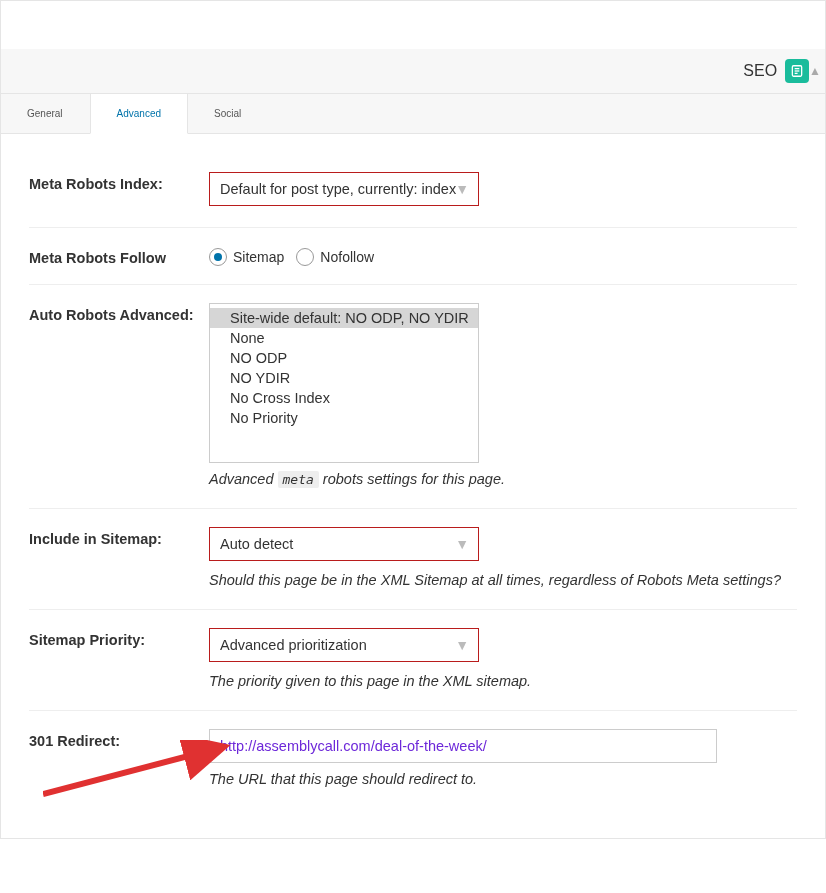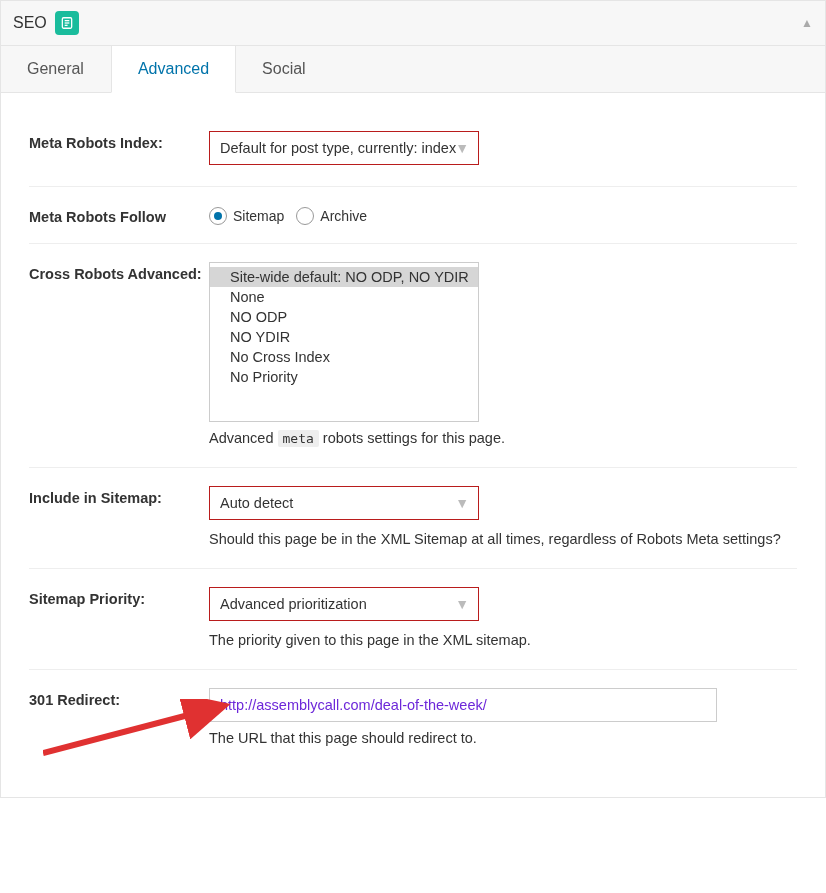--- a/index.html
+++ b/index.html
@@ -10,25 +10,26 @@
   background: #fff;
   width: 826px;
 }
 .metabox {
   border: 1px solid #e5e5e5;
   background: #fff;
 }
 .metabox-header {
   background: #f7f7f7;
   border-bottom: 1px solid #e5e5e5;
-  padding: 10px 12px;
-  display: flex;
-  align-items: center;
-  justify-content: space-between;
+  padding: 10px 4px;
+  display: flex;
+  align-items: center;
+  justify-content: flex-end;
   cursor: pointer;
+  margin-top: 48px;
 }
 .metabox-title {
   display: flex;
   align-items: center;
   gap: 8px;
   font-size: 16px;
   font-weight: 400;
   color: #333;
 }
 .title-icon {
@@ -45,21 +46,21 @@
   color: #aaa;
   font-size: 12px;
 }
 .tabs {
   display: flex;
   background: #f7f7f7;
   border-bottom: 1px solid #e5e5e5;
 }
 .tab {
   padding: 14px 26px;
-  font-size: 16px;
+  font-size: 10px;
   color: #555;
   cursor: pointer;
   border-right: 1px solid transparent;
 }
 .tab.active {
   background: #fff;
   color: #0073aa;
   border-left: 1px solid #e5e5e5;
   border-right: 1px solid #e5e5e5;
   margin-bottom: -1px;
@@ -161,20 +162,21 @@
   overflow: hidden;
 }
 .multi-select .opt.sel {
   background: #d6d6d6;
 }
 .help-text {
   font-size: 14.5px;
   color: #333;
   margin-top: 6px;
   line-height: 1.45;
+  font-style: italic;
 }
 .help-text code {
   background: #eee;
   padding: 1px 5px;
   border-radius: 2px;
   font-size: 13px;
 }
 .help-text a {
   color: #0073aa;
   text-decoration: underline;
@@ -235,28 +237,28 @@
     <div class="field-row">
       <div class="field-label">Meta Robots Follow</div>
       <div class="field-control">
         <div class="radio-group">
           <label class="radio-item">
             <span class="radio-circle checked"></span>
             <span>Sitemap</span>
           </label>
           <label class="radio-item">
             <span class="radio-circle"></span>
-            <span>Archive</span>
+            <span>Nofollow</span>
           </label>
         </div>
       </div>
     </div>
 
     <div class="field-row">
-      <div class="field-label">Cross Robots Advanced:</div>
+      <div class="field-label">Auto Robots Advanced:</div>
       <div class="field-control">
         <div class="multi-select">
           <div class="opt sel">Site-wide default: NO ODP, NO YDIR</div>
           <div class="opt">None</div>
           <div class="opt">NO ODP</div>
           <div class="opt">NO YDIR</div>
           <div class="opt">No Cross Index</div>
           <div class="opt">No Priority</div>
         </div>
         <div class="help-text">

